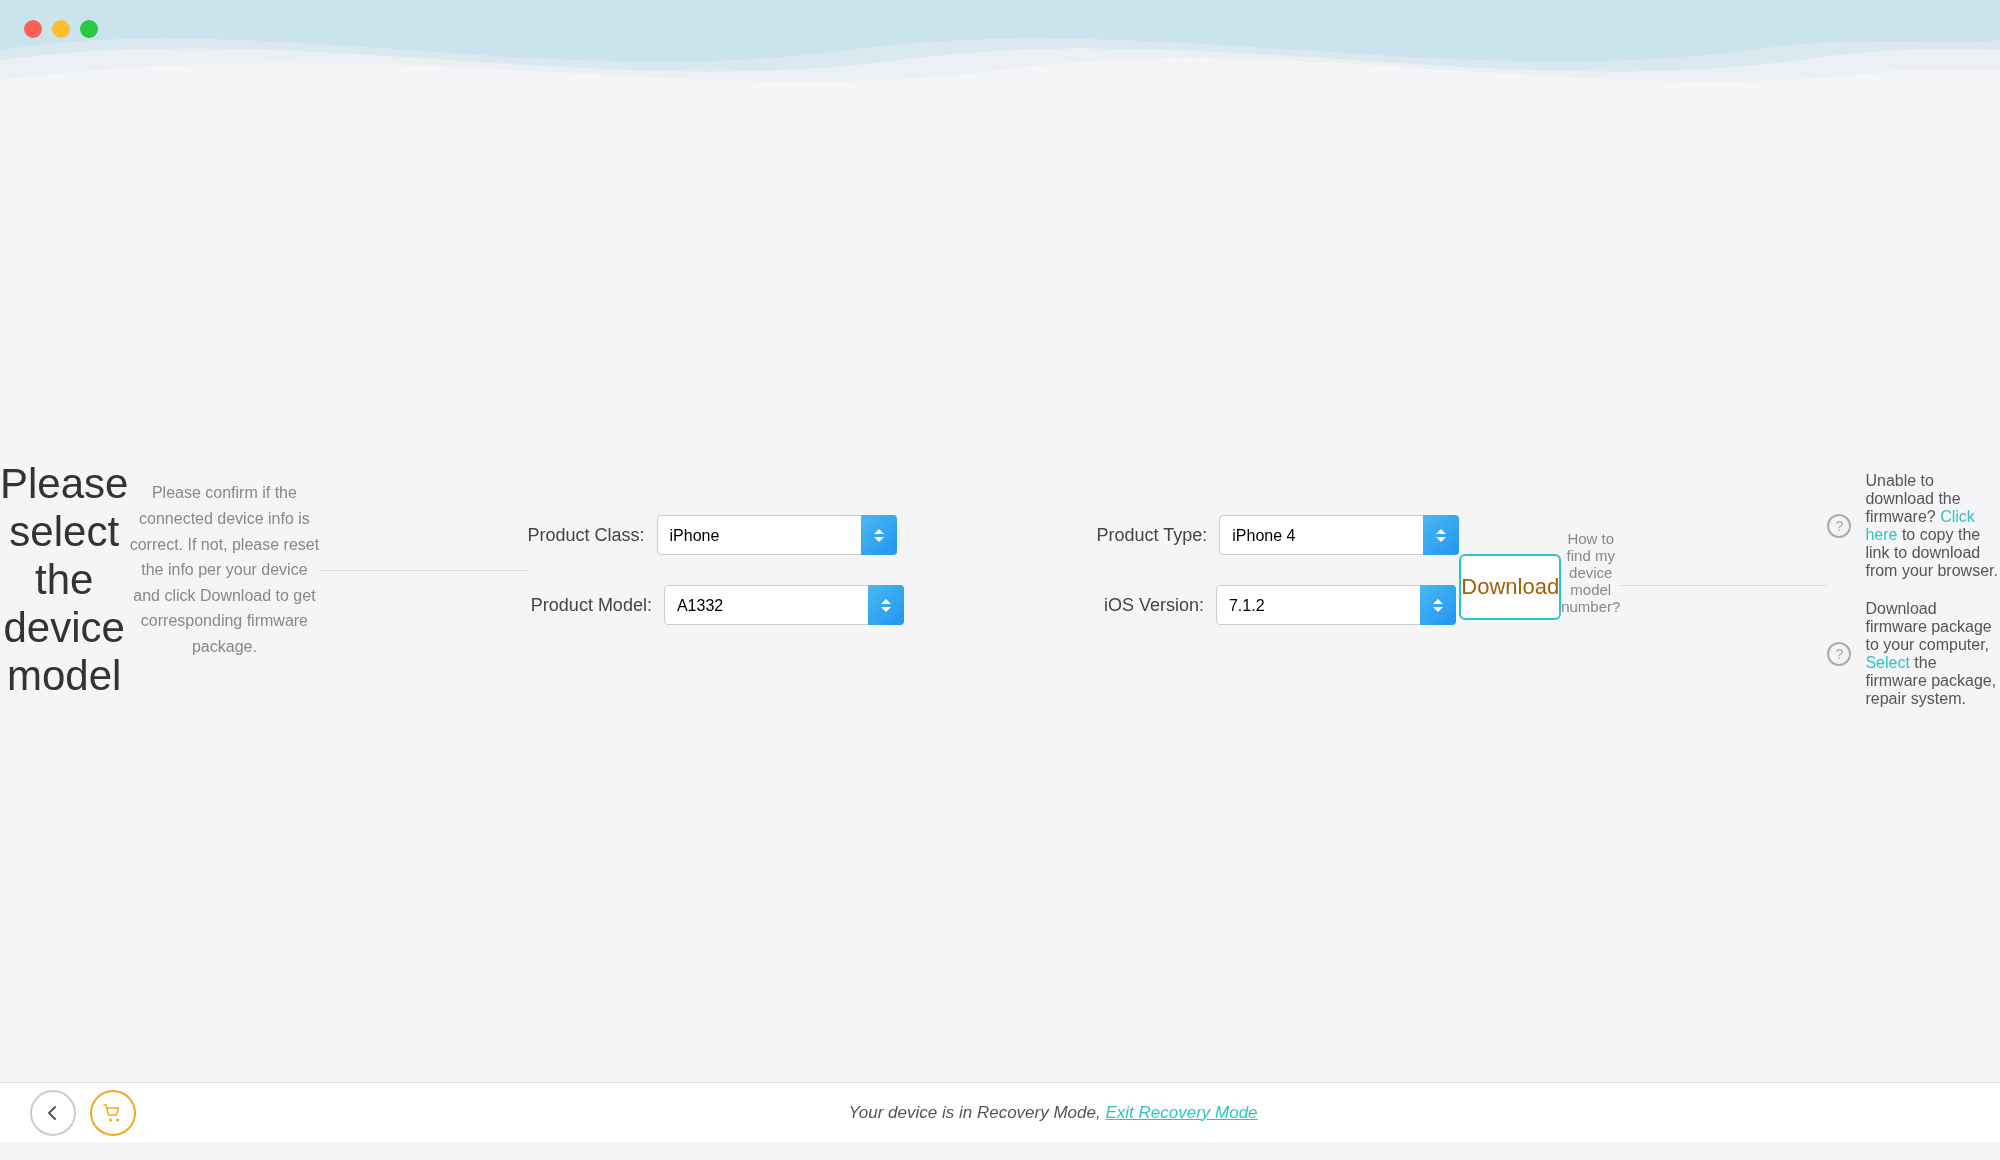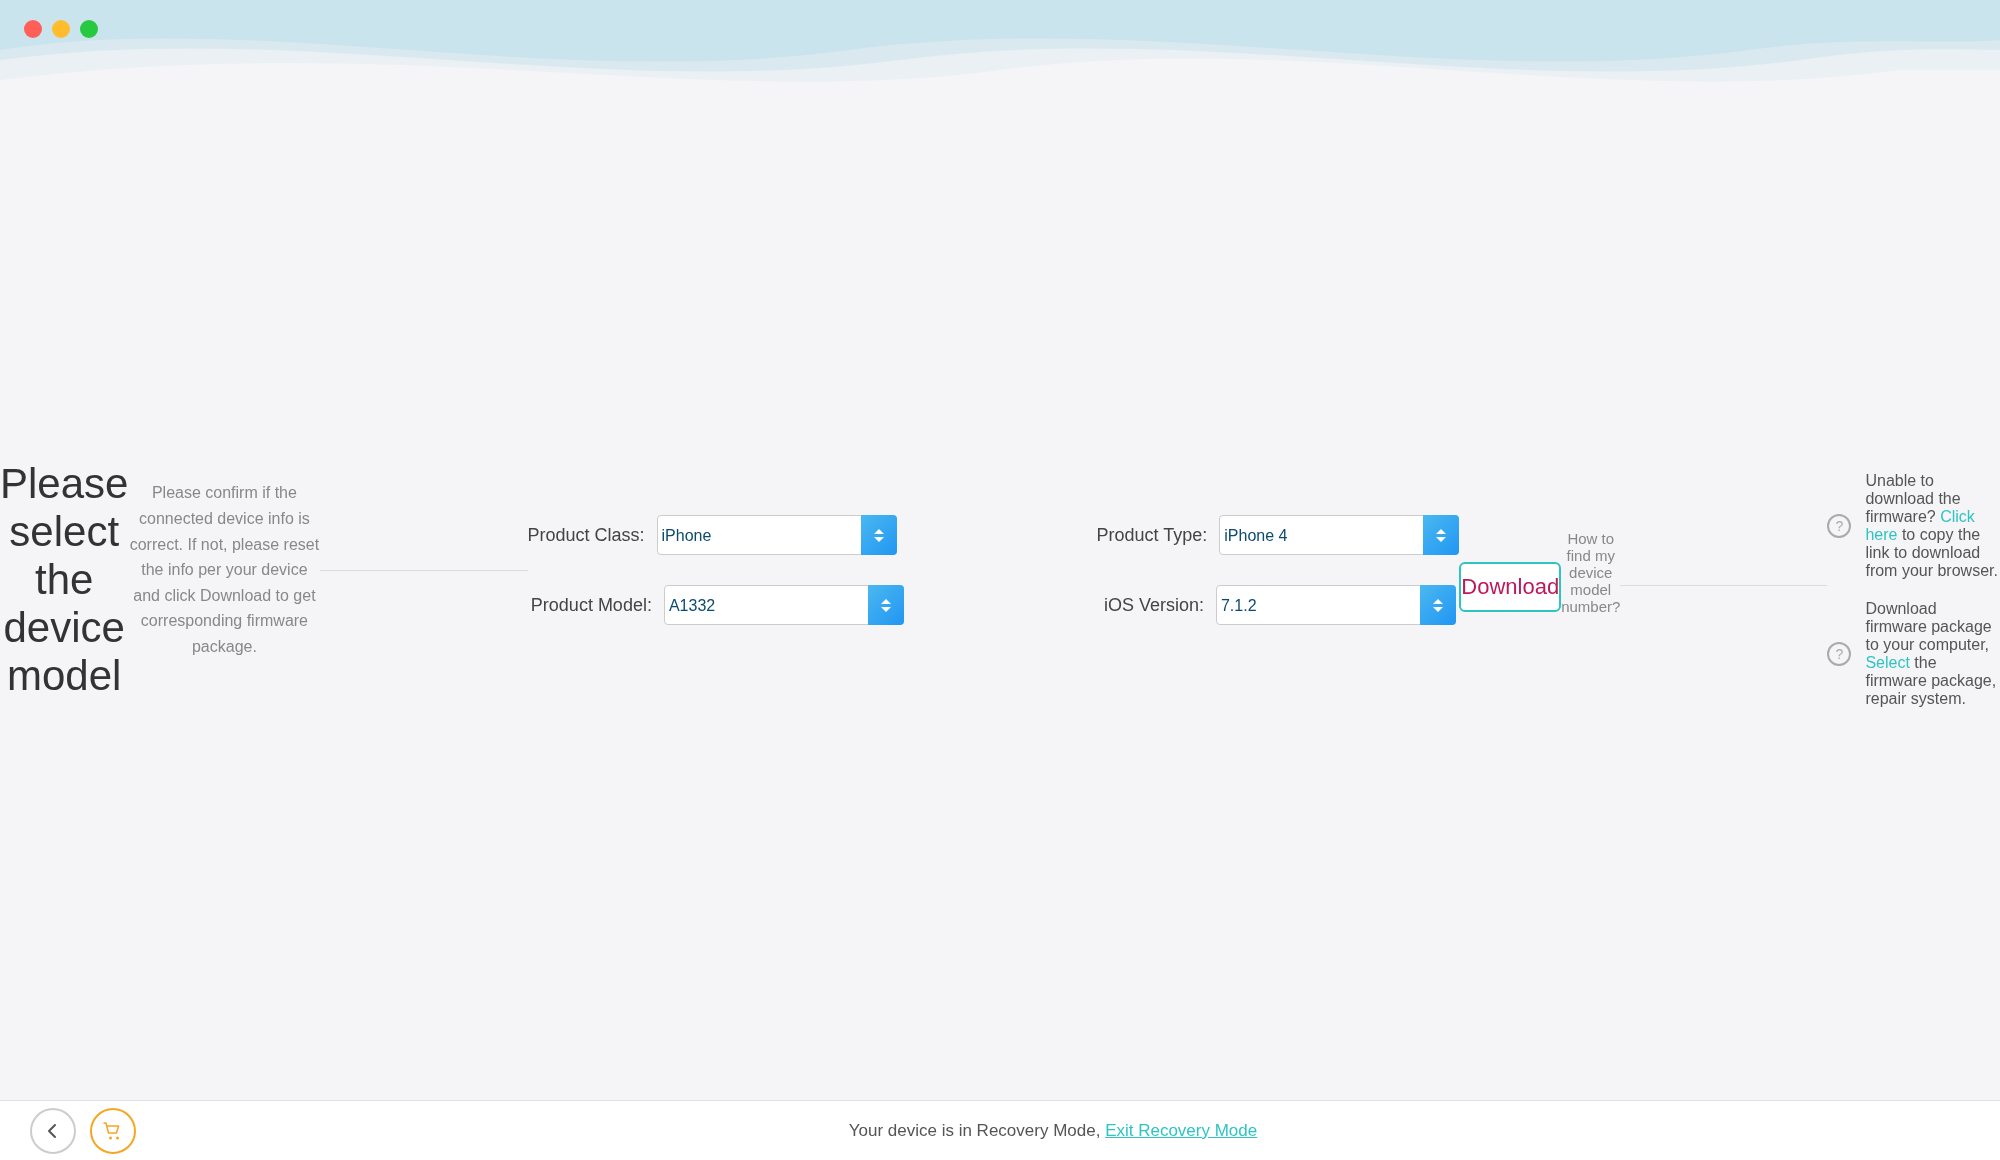--- a/index.html
+++ b/index.html
@@ -125,23 +125,23 @@
       position: relative;
       display: flex;
       align-items: center;
     }
 
     .form-select {
       width: 240px;
       height: 40px;
       border: 1px solid #ccc;
       border-radius: 4px;
-      padding: 0 40px 0 4px;
+      padding: 0 40px 0 12px;
       font-size: 16px;
-      color: #0c4a6e;
+      color: #000000;
       background: white;
       appearance: none;
       -webkit-appearance: none;
       cursor: pointer;
       outline: none;
     }
 
     .select-arrow {
       position: absolute;
       right: 0;
@@ -169,25 +169,25 @@
       border-bottom: 5px solid white;
     }
 
     .arrow-down {
       border-top: 5px solid white;
     }
 
     
     .download-btn {
       width: 200px;
-      height: 50px;
+      height: 66px;
       border: 2px solid #2fc4c4;
       border-radius: 6px;
       background: white;
-      color: #be185d;
+      color: #a16207;
       font-size: 22px;
       cursor: pointer;
       display: flex;
       align-items: center;
       justify-content: center;
       margin: 10px auto 16px auto;
       transition: background 0.2s, color 0.2s;
     }
 
     .device-model-link {
@@ -235,30 +235,31 @@
 
     .link-cyan {
       color: #2fc4c4;
       cursor: pointer;
       text-decoration: none;
     }
 
     
     .bottom-bar {
       position: absolute;
-      bottom: 0;
+      bottom: 18px;
       left: 0;
       right: 0;
       height: 60px;
       background: white;
       border-top: 1px solid #e0e0e0;
       display: flex;
       align-items: center;
       padding: 0 30px;
       z-index: 10;
+      font-style: italic;
     }
 
     .bottom-nav-buttons {
       display: flex;
       gap: 14px;
     }
 
     .nav-btn {
       width: 46px;
       height: 46px;

